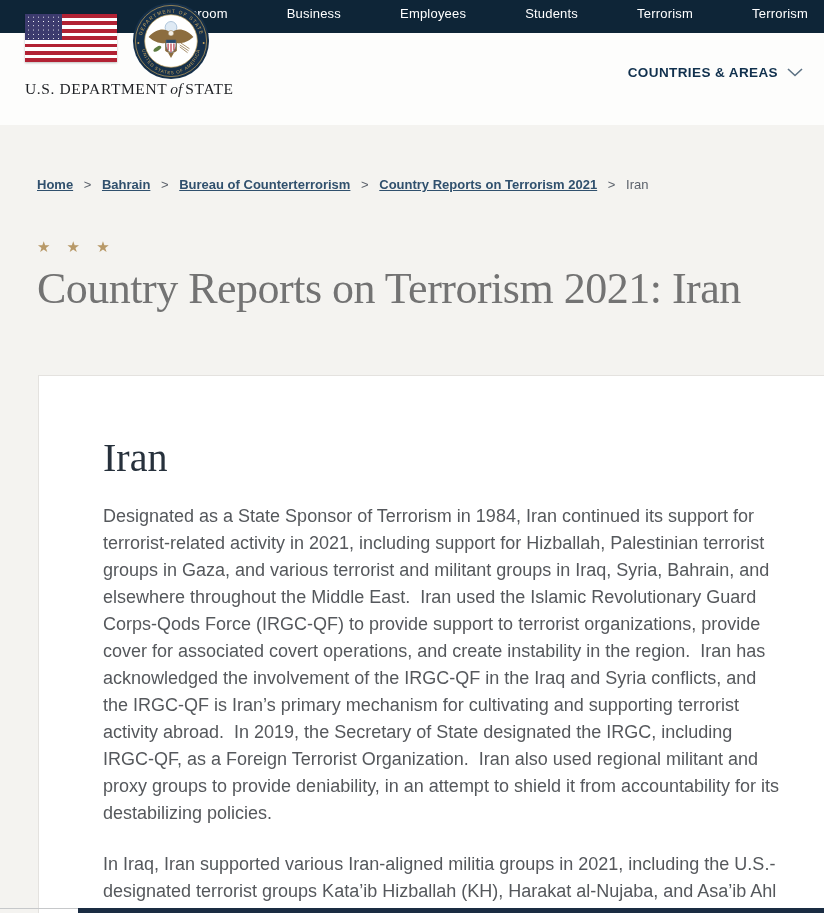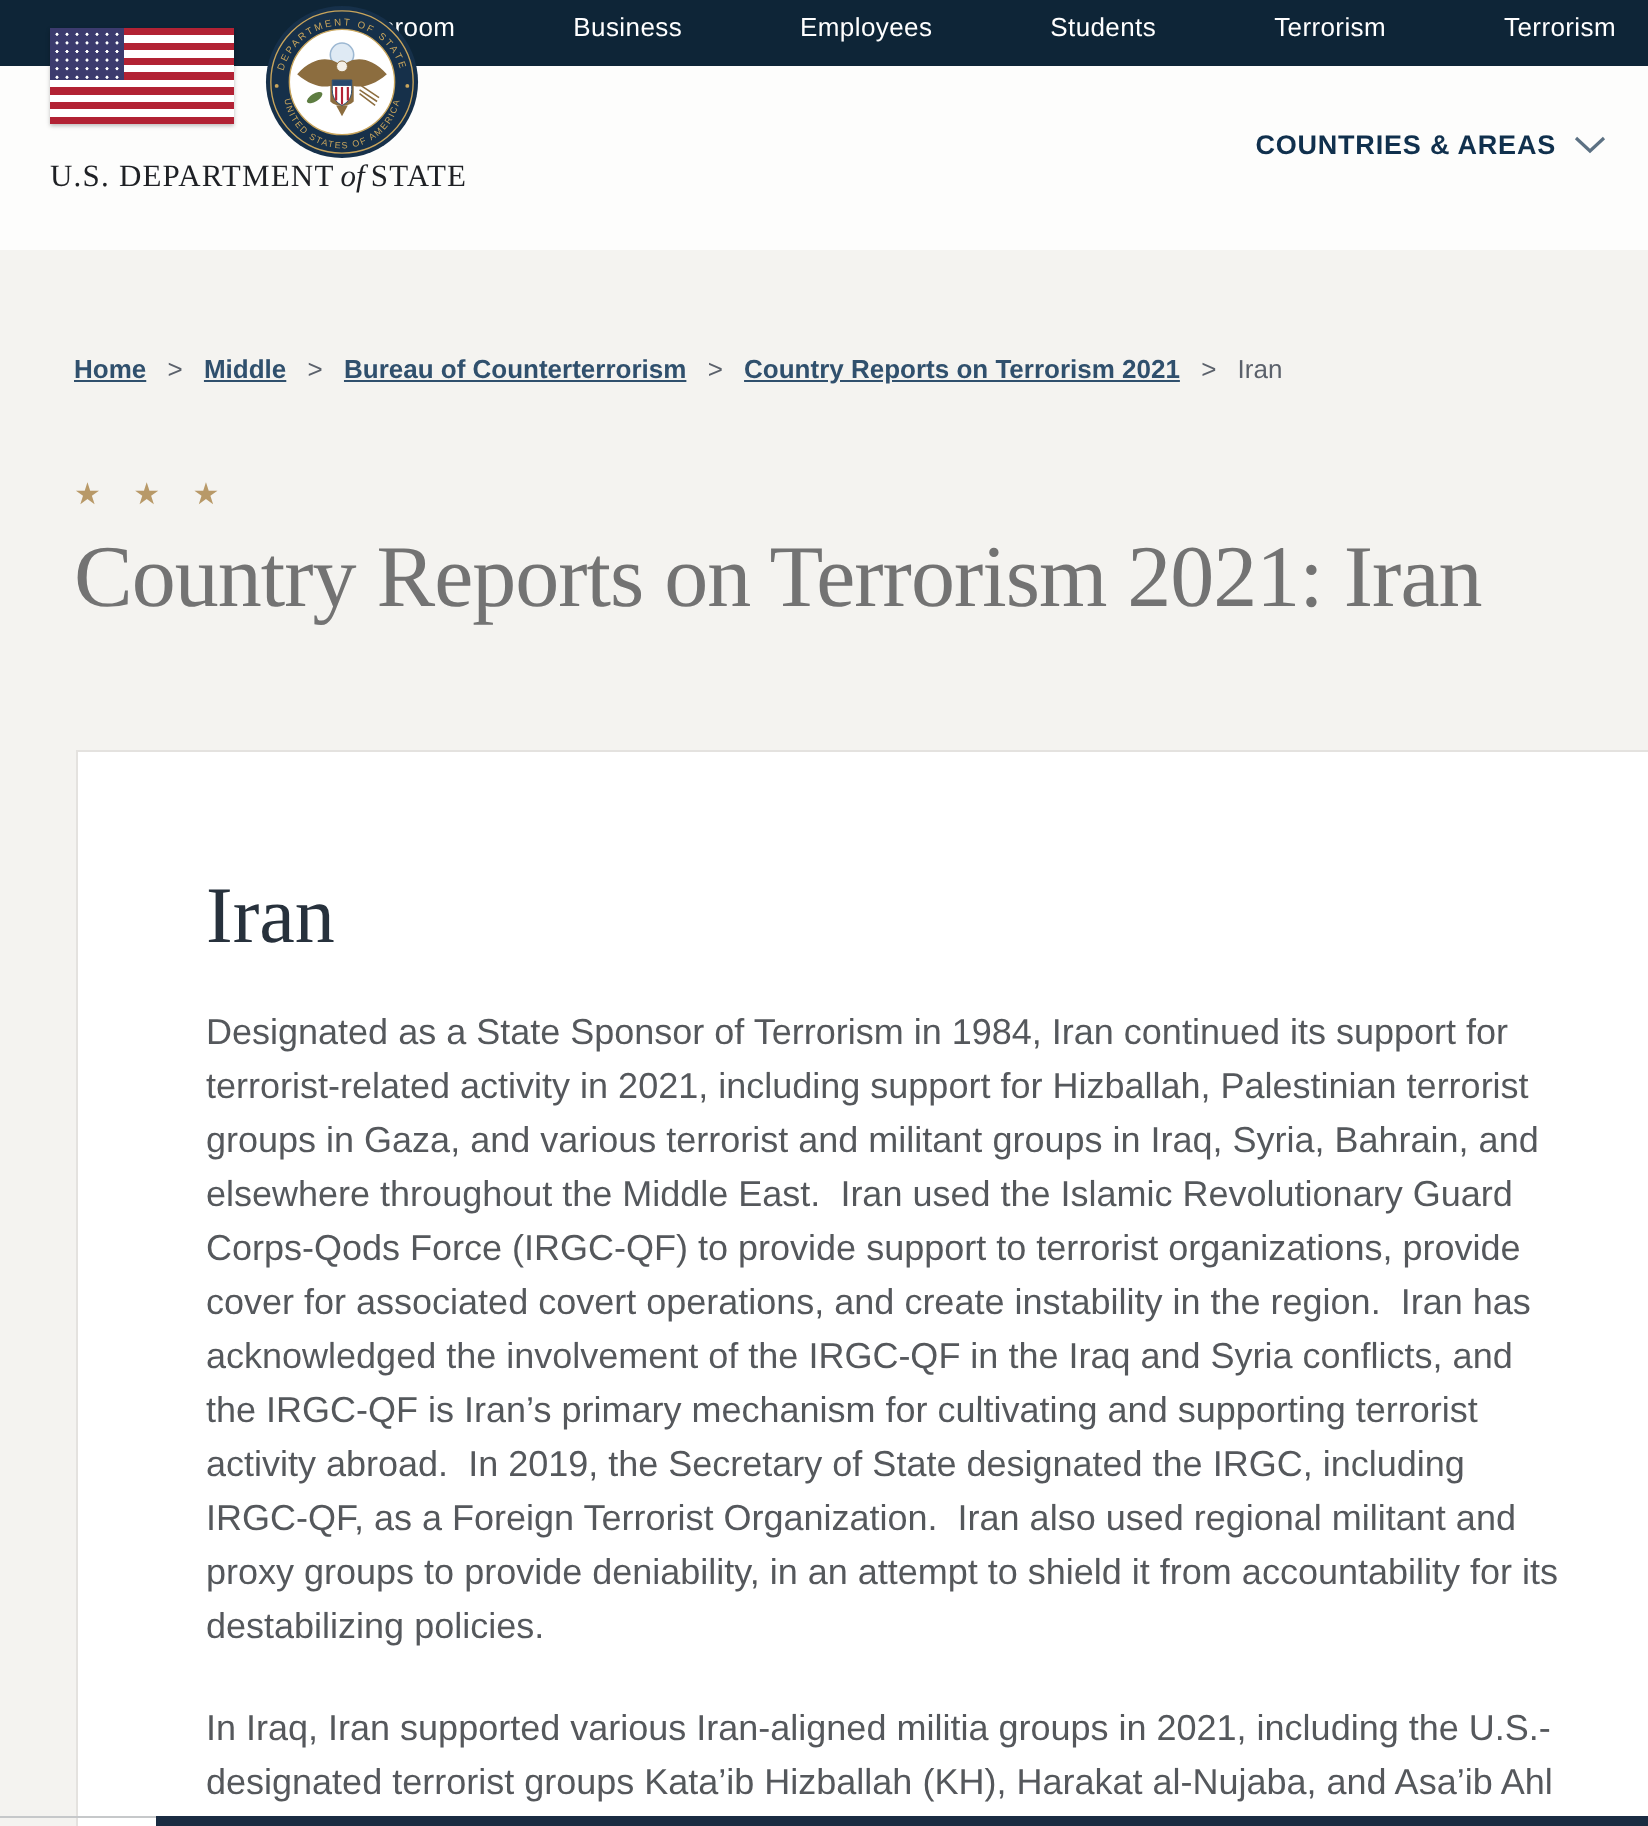--- a/index.html
+++ b/index.html
@@ -111,21 +111,21 @@
       <span class="lbl">COUNTRIES &amp; AREAS</span>
       <svg width="16" height="9" viewBox="0 0 16 9">
         <polyline points="1,1 8,7.5 15,1" fill="none" stroke="#5c7183" stroke-width="1.6"></polyline>
       </svg>
     </button>
   </header>
 
   <nav class="breadcrumb">
     <a href="#">Home</a>
     <span class="sep">&gt;</span>
-    <a href="#">Middle</a>
+    <a href="#">Bahrain</a>
     <span class="sep">&gt;</span>
     <a href="#">Bureau of Counterterrorism</a>
     <span class="sep">&gt;</span>
     <a href="#">Country Reports on Terrorism 2021</a>
     <span class="sep">&gt;</span>
     <span class="current">Iran</span>
   </nav>
 
   <div class="stars">★ ★ ★</div>
   <h1 class="page-title">Country Reports on Terrorism 2021: Iran</h1>

